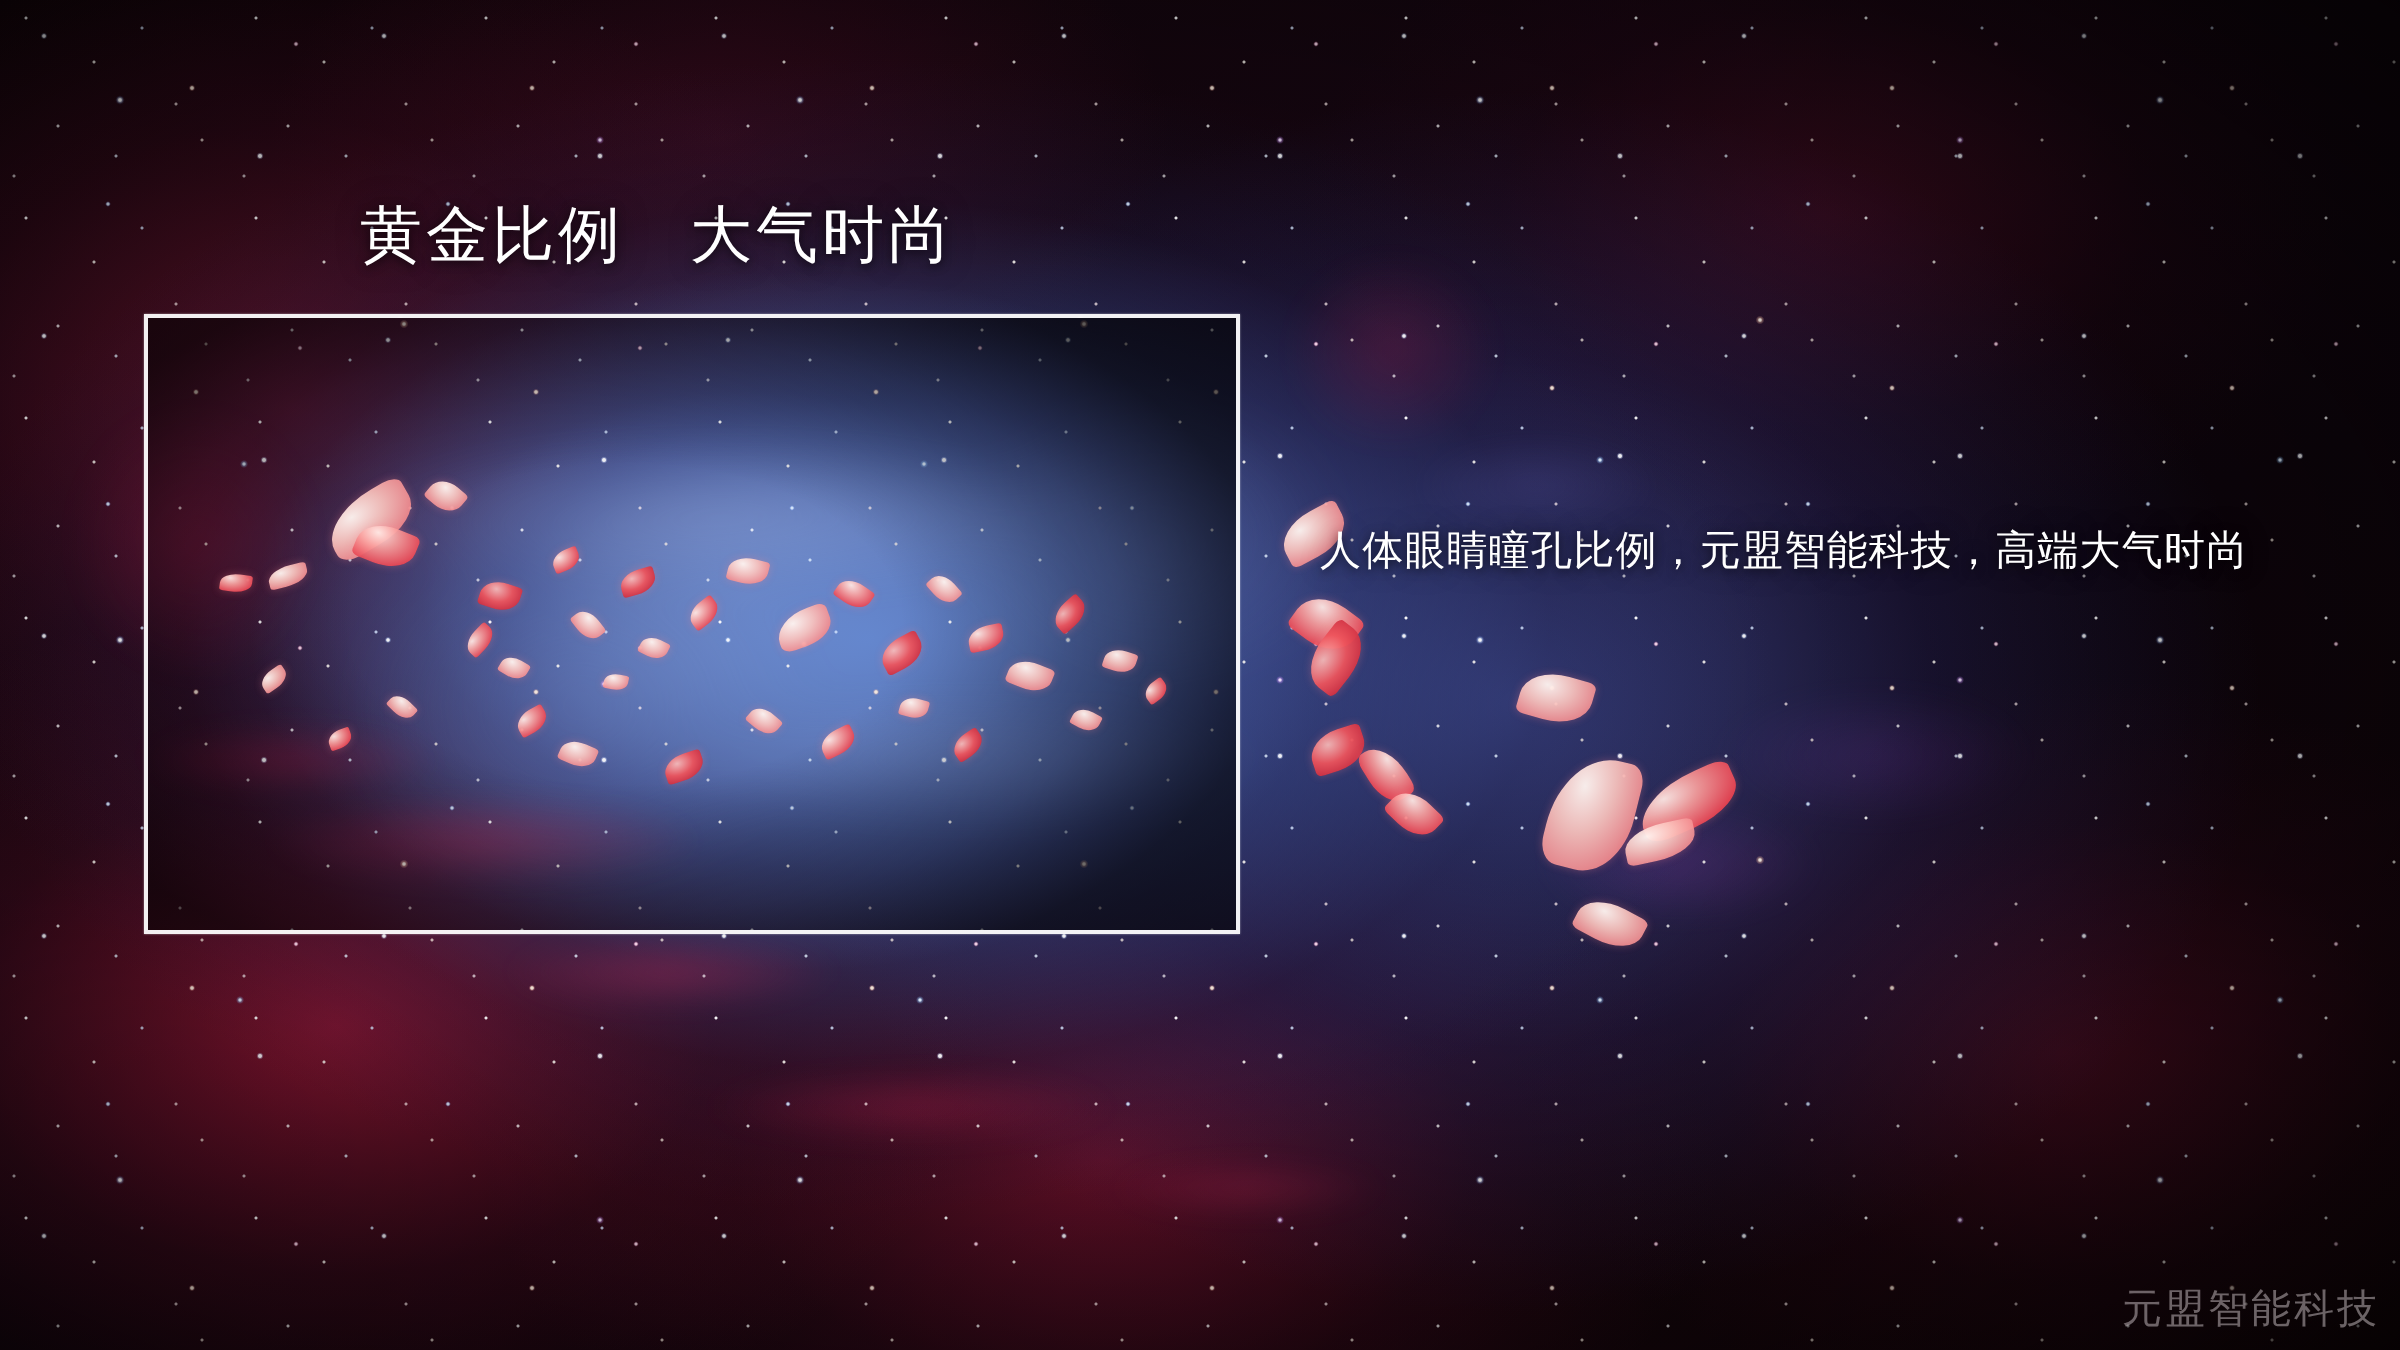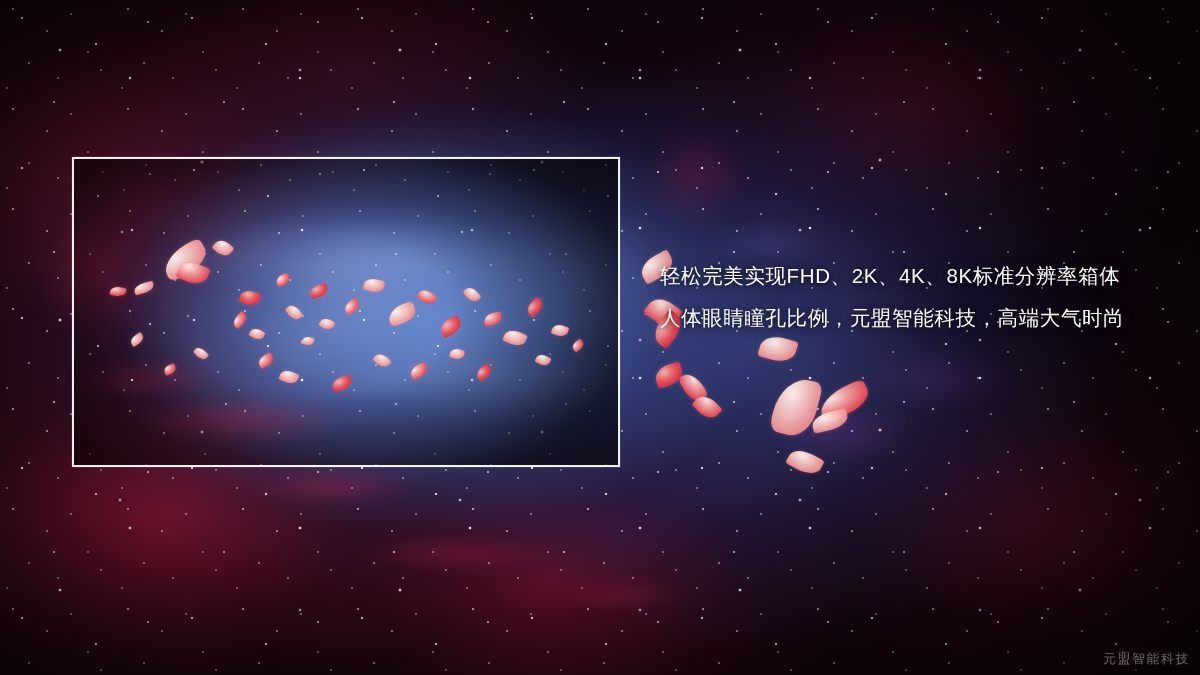--- a/index.html
+++ b/index.html
@@ -145,21 +145,21 @@
   #body-copy .line{
     font-size:20.5px;
     line-height:42px;
     color:#ffffff;
     letter-spacing:.6px;
     white-space:nowrap;
     text-shadow:0 1px 5px rgba(0,0,0,.6),0 0 14px rgba(0,0,0,.4);
   }
   #watermark{
     position:absolute;right:10px;bottom:7px;
-    font-size:13px;letter-spacing:1.5px;
+    font-size:20px;letter-spacing:1.5px;
     color:rgba(205,196,200,.50);
   }
 </style>
 </head>
 <body>
 
 <div id="slide">
 
   <div class="bg-layer nebula-base"></div>
   <div class="bg-layer nebula-filaments"></div>
@@ -226,21 +226,21 @@
         <div class="petal deep" style="left:402px;top:208px;width:16px;height:11px;transform:rotate(-34deg);"></div>
         <div class="petal light" style="left:120px;top:190px;width:14px;height:9px;transform:rotate(44deg);"></div>
         <div class="petal" style="left:90px;top:206px;width:12px;height:9px;transform:rotate(-20deg);"></div>
         <div class="petal light" style="left:462px;top:196px;width:14px;height:10px;transform:rotate(28deg);"></div>
         <div class="petal" style="left:498px;top:182px;width:12px;height:9px;transform:rotate(-36deg);"></div>
         <div class="petal light" style="left:228px;top:178px;width:12px;height:8px;transform:rotate(12deg);"></div>
       </div>
     </div>
   </div>
 
+  <div id="title">黄金比例　大气时尚</div>
 
   <div id="body-copy">
-    <div class="line">轻松完美实现FHD、2K、4K、8K标准分辨率箱体</div>
     <div class="line">人体眼睛瞳孔比例，元盟智能科技，高端大气时尚</div>
   </div>
 
   <div id="watermark">元盟智能科技</div>
 
 </div>
 
 </body></html>

